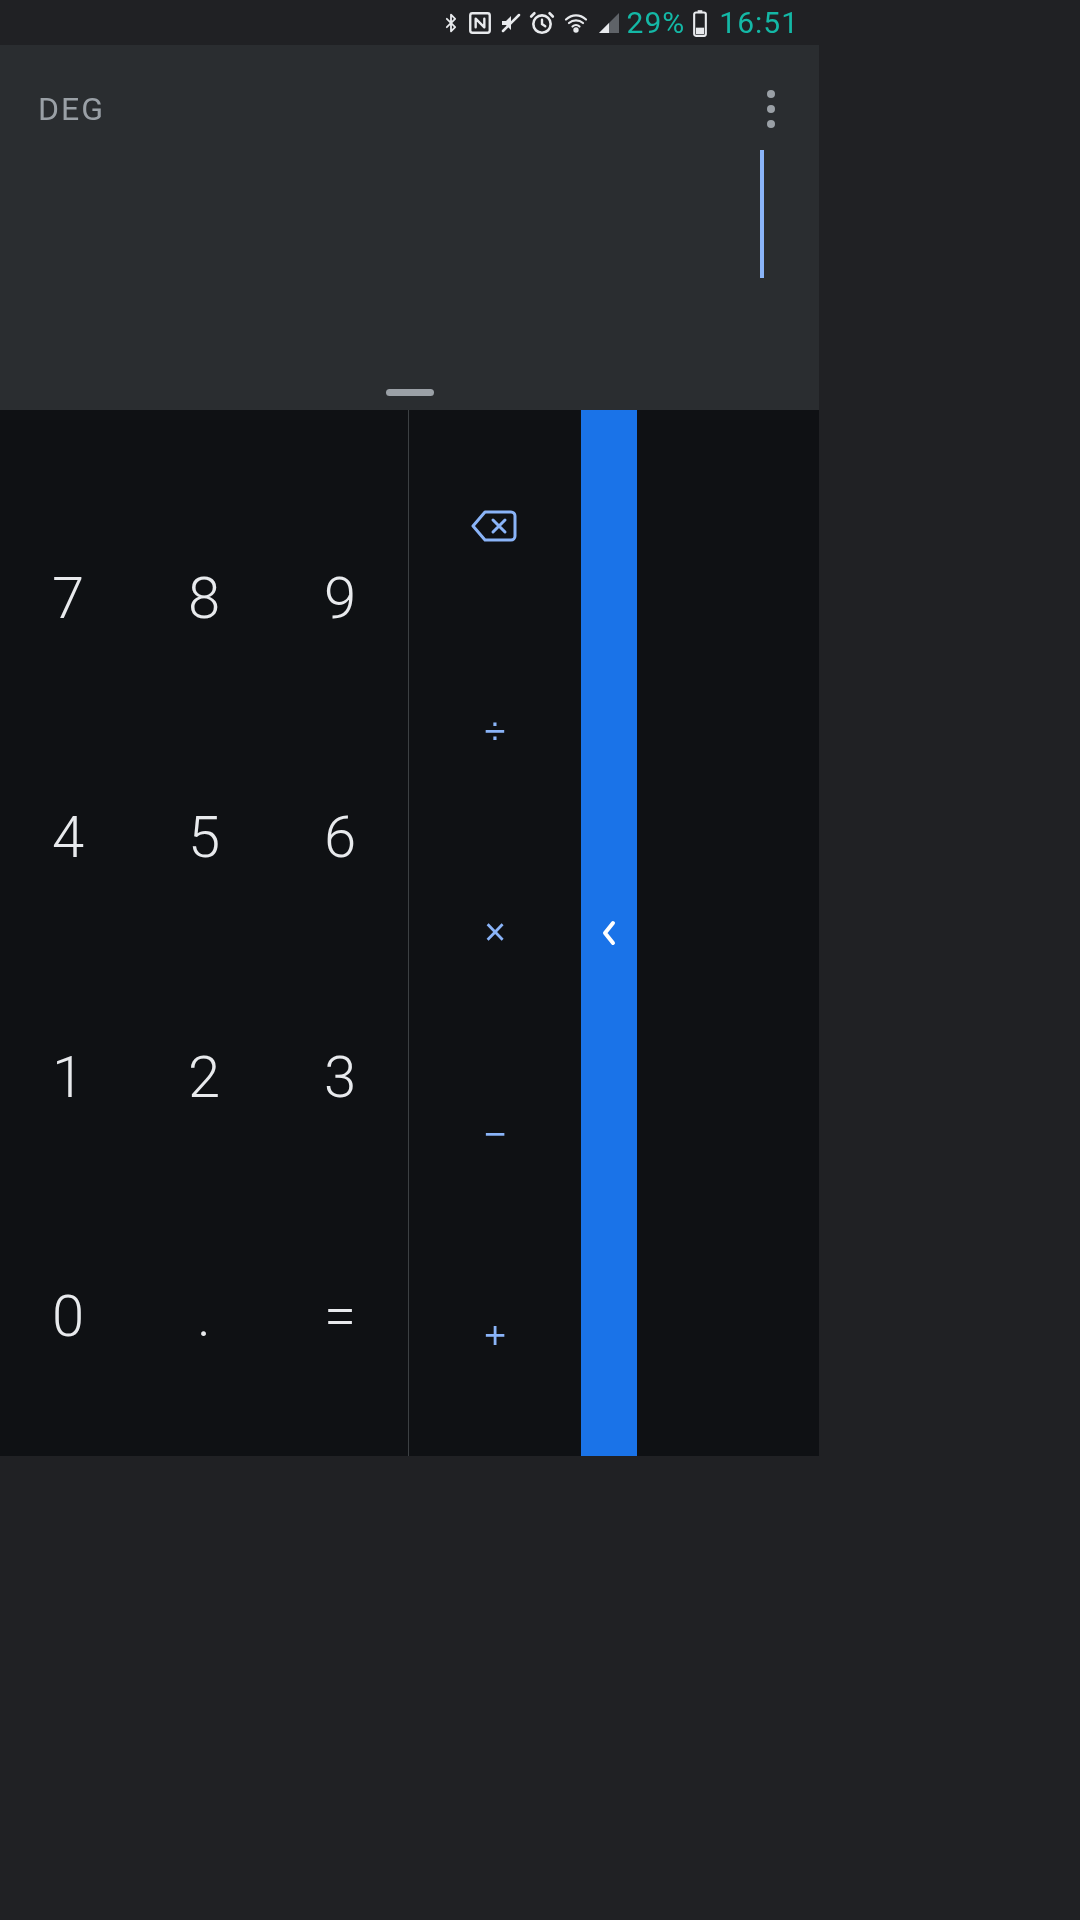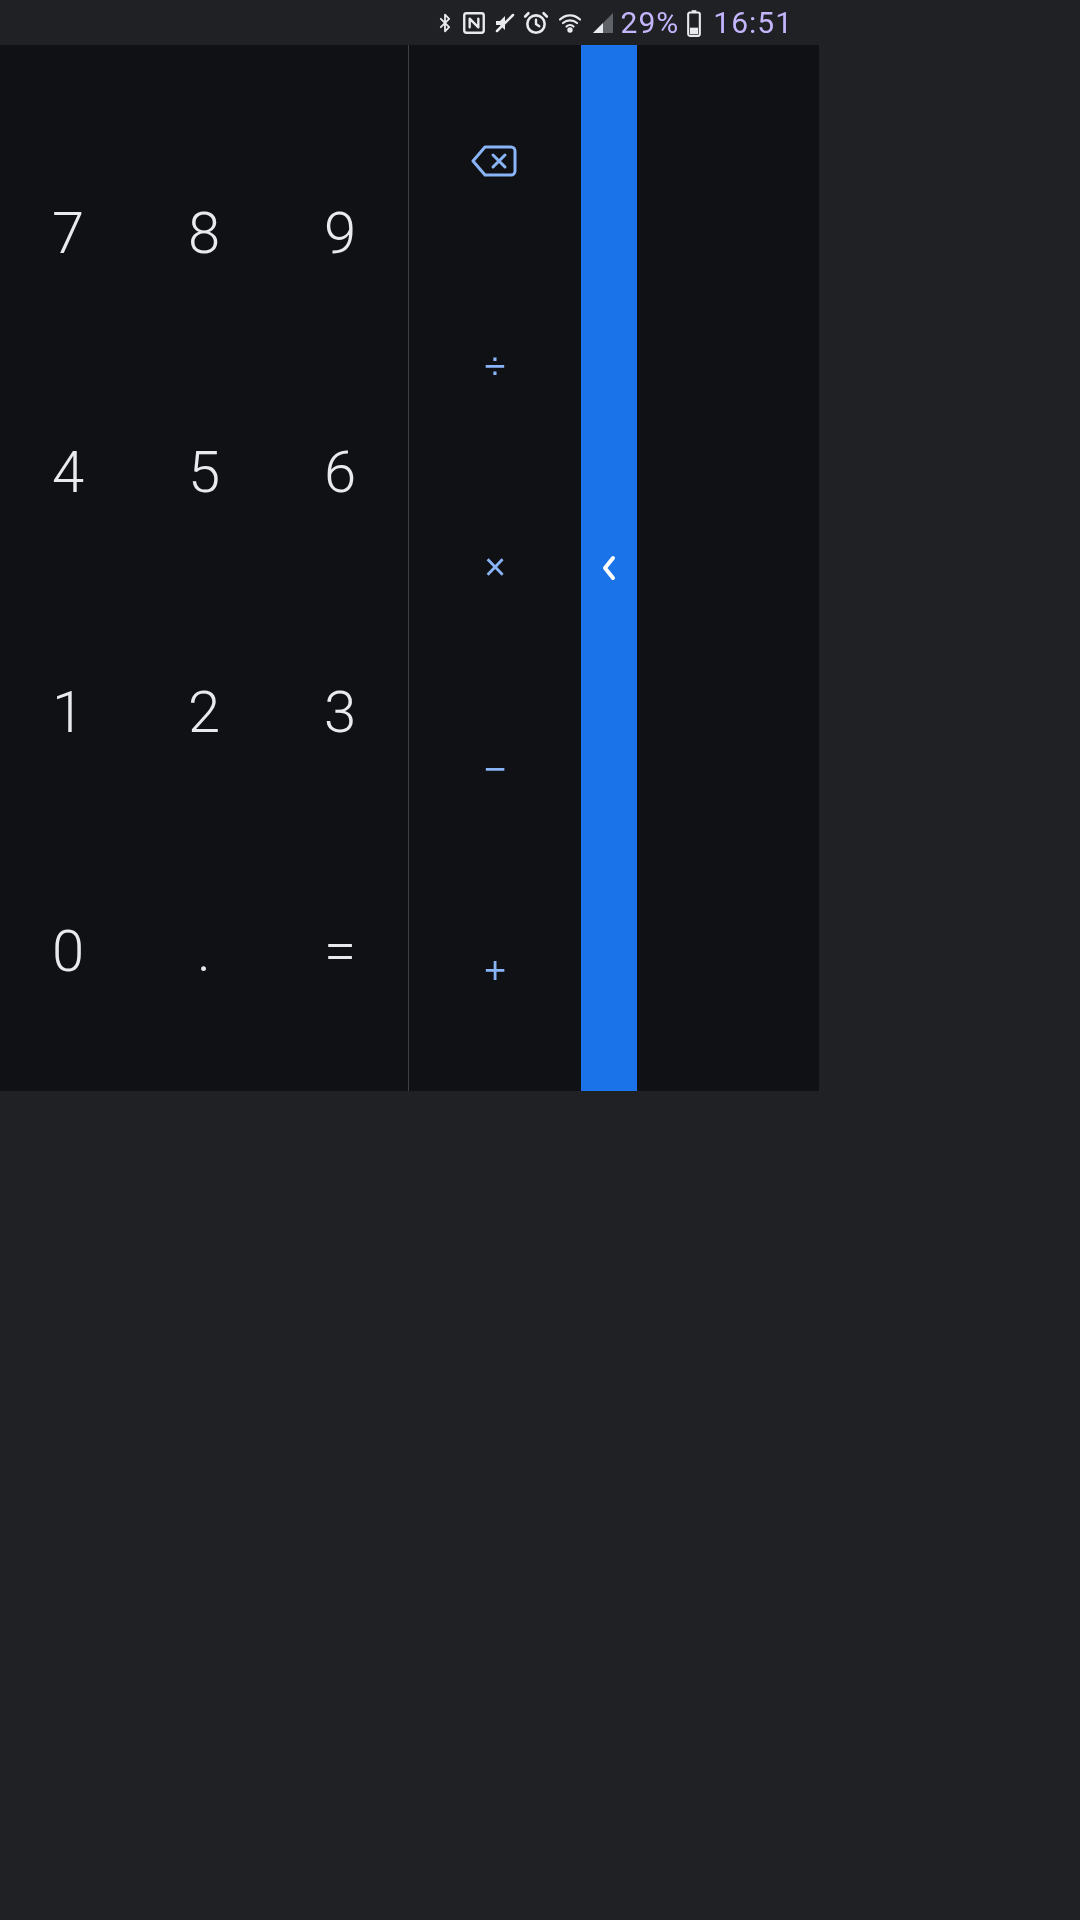--- a/index.html
+++ b/index.html
@@ -20,22 +20,22 @@
       width: 819px;
       height: 1456px;
       background: #202124;
       position: relative;
     }
     .status-bar {
       height: 45px;
       display: flex;
       justify-content: flex-end;
       align-items: center;
-      padding: 0 26px;
-      color: #c4b5fd;
+      padding: 0 20px;
+      color: #14b8a6;
       font-size: 30px;
       gap: 6px;
     }
     .status-bar .icon {
       display: inline-flex;
       align-items: center;
       justify-content: center;
     }
     .status-bar svg { display: block; }
     .battery-text { font-size: 30px; font-weight: 400; letter-spacing: 1px; }
@@ -191,20 +191,30 @@
     <span class="icon">
       <svg width="18" height="28" viewBox="0 0 12 24">
           <rect x="1" y="3" width="10" height="20" rx="1.5" fill="none" stroke="#e8eaed" stroke-width="1.8"></rect>
           <rect x="4" y="1" width="4" height="2.5" fill="#e8eaed"></rect>
           <rect x="2.5" y="16" width="7" height="5.5" fill="#e8eaed"></rect>
         </svg>
     </span>
     <span class="clock">16:51</span>
   </div>
 
+  <div class="display-area">
+    <div class="mode-label">DEG</div>
+    <div class="more-btn">
+      <span class="dot"></span>
+      <span class="dot"></span>
+      <span class="dot"></span>
+    </div>
+    <div class="cursor-line"></div>
+    <div class="drag-handle"></div>
+  </div>
 
   <div class="keypad-area">
     <div class="numpad" style="grid-template-rows: 0.2fr repeat(4, 1fr);">
       <div style="grid-column:1/4;"></div>
       <button>7</button>
       <button>8</button>
       <button>9</button>
       <button>4</button>
       <button>5</button>
       <button>6</button>

